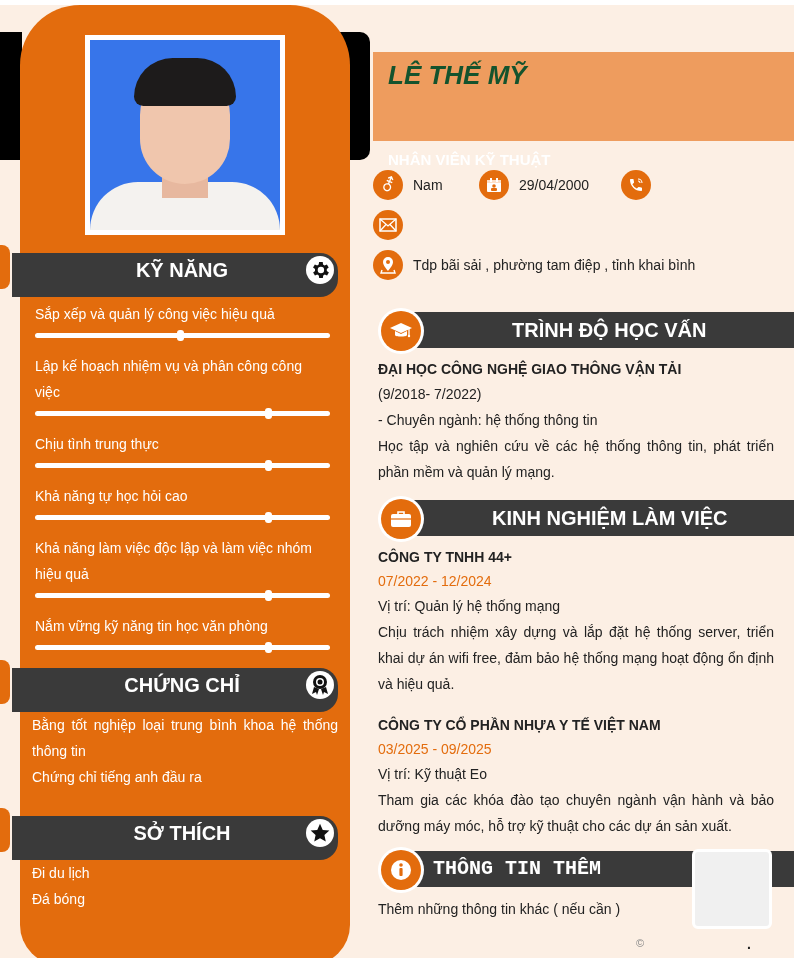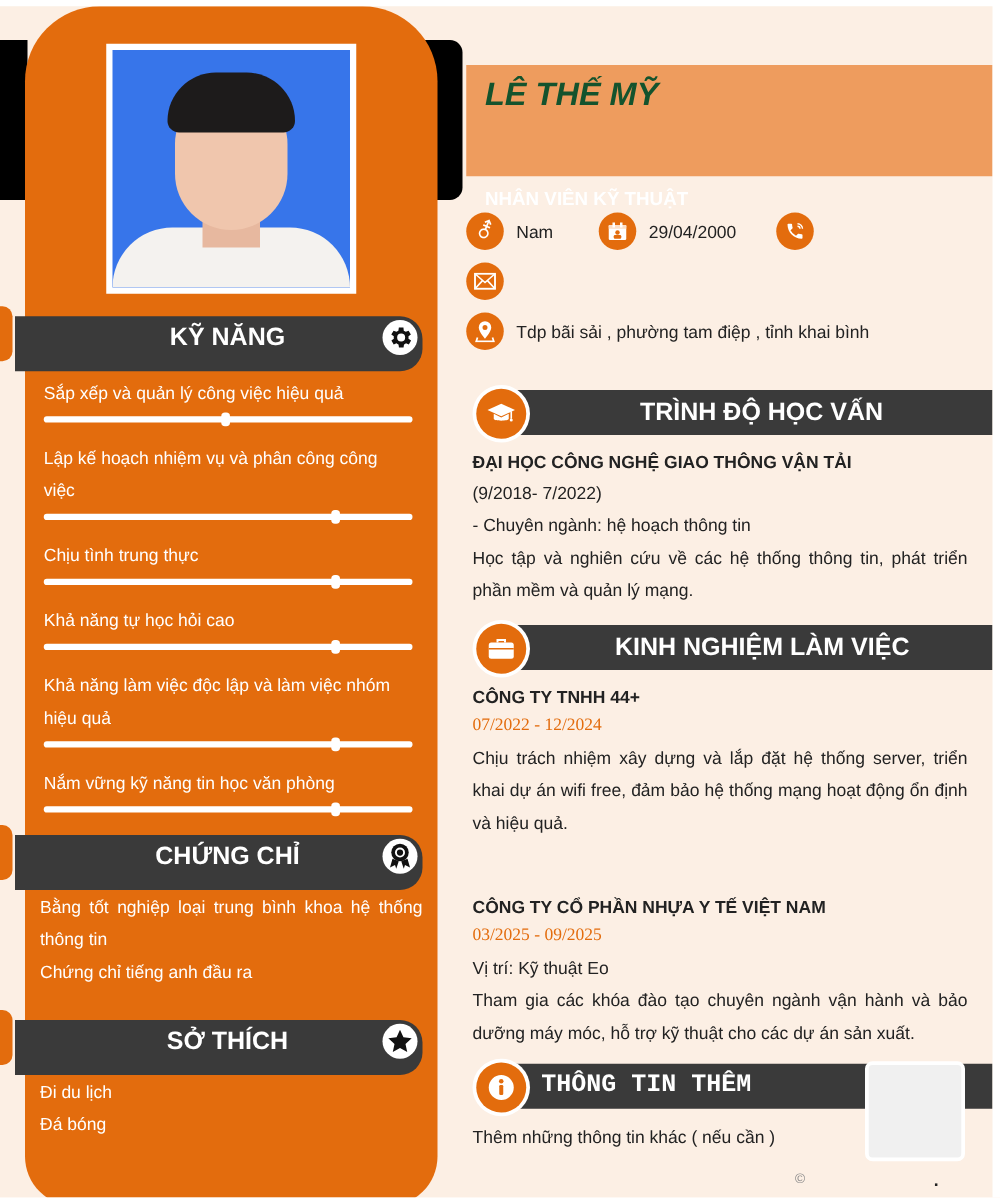--- a/index.html
+++ b/index.html
@@ -42,21 +42,21 @@
   .contact-text { position: absolute; font-size: 14px; color: #222; line-height: 30px; }
 
   .main-head { position: absolute; left: 380px; width: 414px; height: 36px; }
   .main-head .bar { position: absolute; left: 22px; top: 0; width: 392px; height: 36px; background: #3a3a3a; }
   .main-head .circle { position: absolute; left: -2px; top: -4px; width: 46px; height: 46px; border-radius: 50%; background: #fff; display: flex; align-items: center; justify-content: center; }
   .main-head .circle-in { width: 40px; height: 40px; border-radius: 50%; background: #e36c0d; display: flex; align-items: center; justify-content: center; }
   .main-head .title { position: absolute; top: 0; line-height: 36px; color: #fff; font-weight: bold; font-size: 20px; }
 
   .block { position: absolute; left: 378px; width: 396px; font-size: 14px; color: #222; line-height: 26px; }
   .block .strong { font-weight: bold; line-height: 24px; }
-  .block .period { color: #e36c0d; line-height: 24px; font-family: Liberation Serif, serif; }
+  .block .period { color: #e36c0d; line-height: 24px; }
   .block .justify { text-align: justify; }
 
   .sticker { position: absolute; left: 692px; top: 844px; width: 80px; height: 80px; background: #f0f0f0; border: 3px solid #fff; border-radius: 6px; }
   .footer-c { position: absolute; left: 636px; top: 932px; font-size: 11px; color: #888; }
   .footer-dot { position: absolute; left: 747px; top: 931px; font-size: 14px; color: #222; font-weight: bold; }
 </style>
 </head>
 <body>
 
 <div class="page">
@@ -210,40 +210,41 @@
             <path d="M20 8 v6" stroke="#fff" stroke-width="1.3"></path>
             <circle cx="20" cy="15" r="1.2" fill="#fff"></circle>
           </svg>
     </div>
       </div>
     <div class="title" style="left:132px;">TRÌNH ĐỘ HỌC VẤN</div>
   </div>
   <div class="block" style="top:352px;">
     <div class="strong">ĐẠI HỌC CÔNG NGHỆ GIAO THÔNG VẬN TẢI</div>
     <div>(9/2018- 7/2022)</div>
-    <div>- Chuyên ngành: hệ hoạch thông tin</div>
+    <div>- Chuyên ngành: hệ thống thông tin</div>
     <div class="justify">Học tập và nghiên cứu về các hệ thống thông tin, phát triển phần mềm và quản lý mạng.</div>
   </div>
 
   <div class="main-head" style="top:495px;text-align:center;">
     <div class="bar"></div>
     <div class="circle">
         <div class="circle-in">
       <svg width="24" height="20" viewBox="0 0 24 20">
             <rect x="2" y="5" width="20" height="13" rx="2" fill="#fff"></rect>
             <path d="M9 5 V3 h6 v2" stroke="#fff" stroke-width="1.6" fill="none"></path>
             <path d="M2 10 h20" stroke="#e36c0d" stroke-width="1.2"></path>
           </svg>
     </div>
       </div>
     <div class="title" style="left:112px;">KINH NGHIỆM LÀM VIỆC</div>
   </div>
   <div class="block" style="top:540px;">
     <div class="strong">CÔNG TY TNHH 44+</div>
     <div class="period">07/2022 - 12/2024</div>
+    <div>Vị trí: Quản lý hệ thống mạng</div>
     <div class="justify">Chịu trách nhiệm xây dựng và lắp đặt hệ thống server, triển khai dự án wifi free, đảm bảo hệ thống mạng hoạt động ổn định và hiệu quả.</div>
   </div>
   <div class="block" style="top:708px;">
     <div class="strong">CÔNG TY CỔ PHẦN NHỰA Y TẾ VIỆT NAM</div>
     <div class="period">03/2025 - 09/2025</div>
     <div>Vị trí: Kỹ thuật Eo</div>
     <div class="justify">Tham gia các khóa đào tạo chuyên ngành vận hành và bảo dưỡng máy móc, hỗ trợ kỹ thuật cho các dự án sản xuất.</div>
   </div>
 
   <div class="main-head" style="top:846px;">

